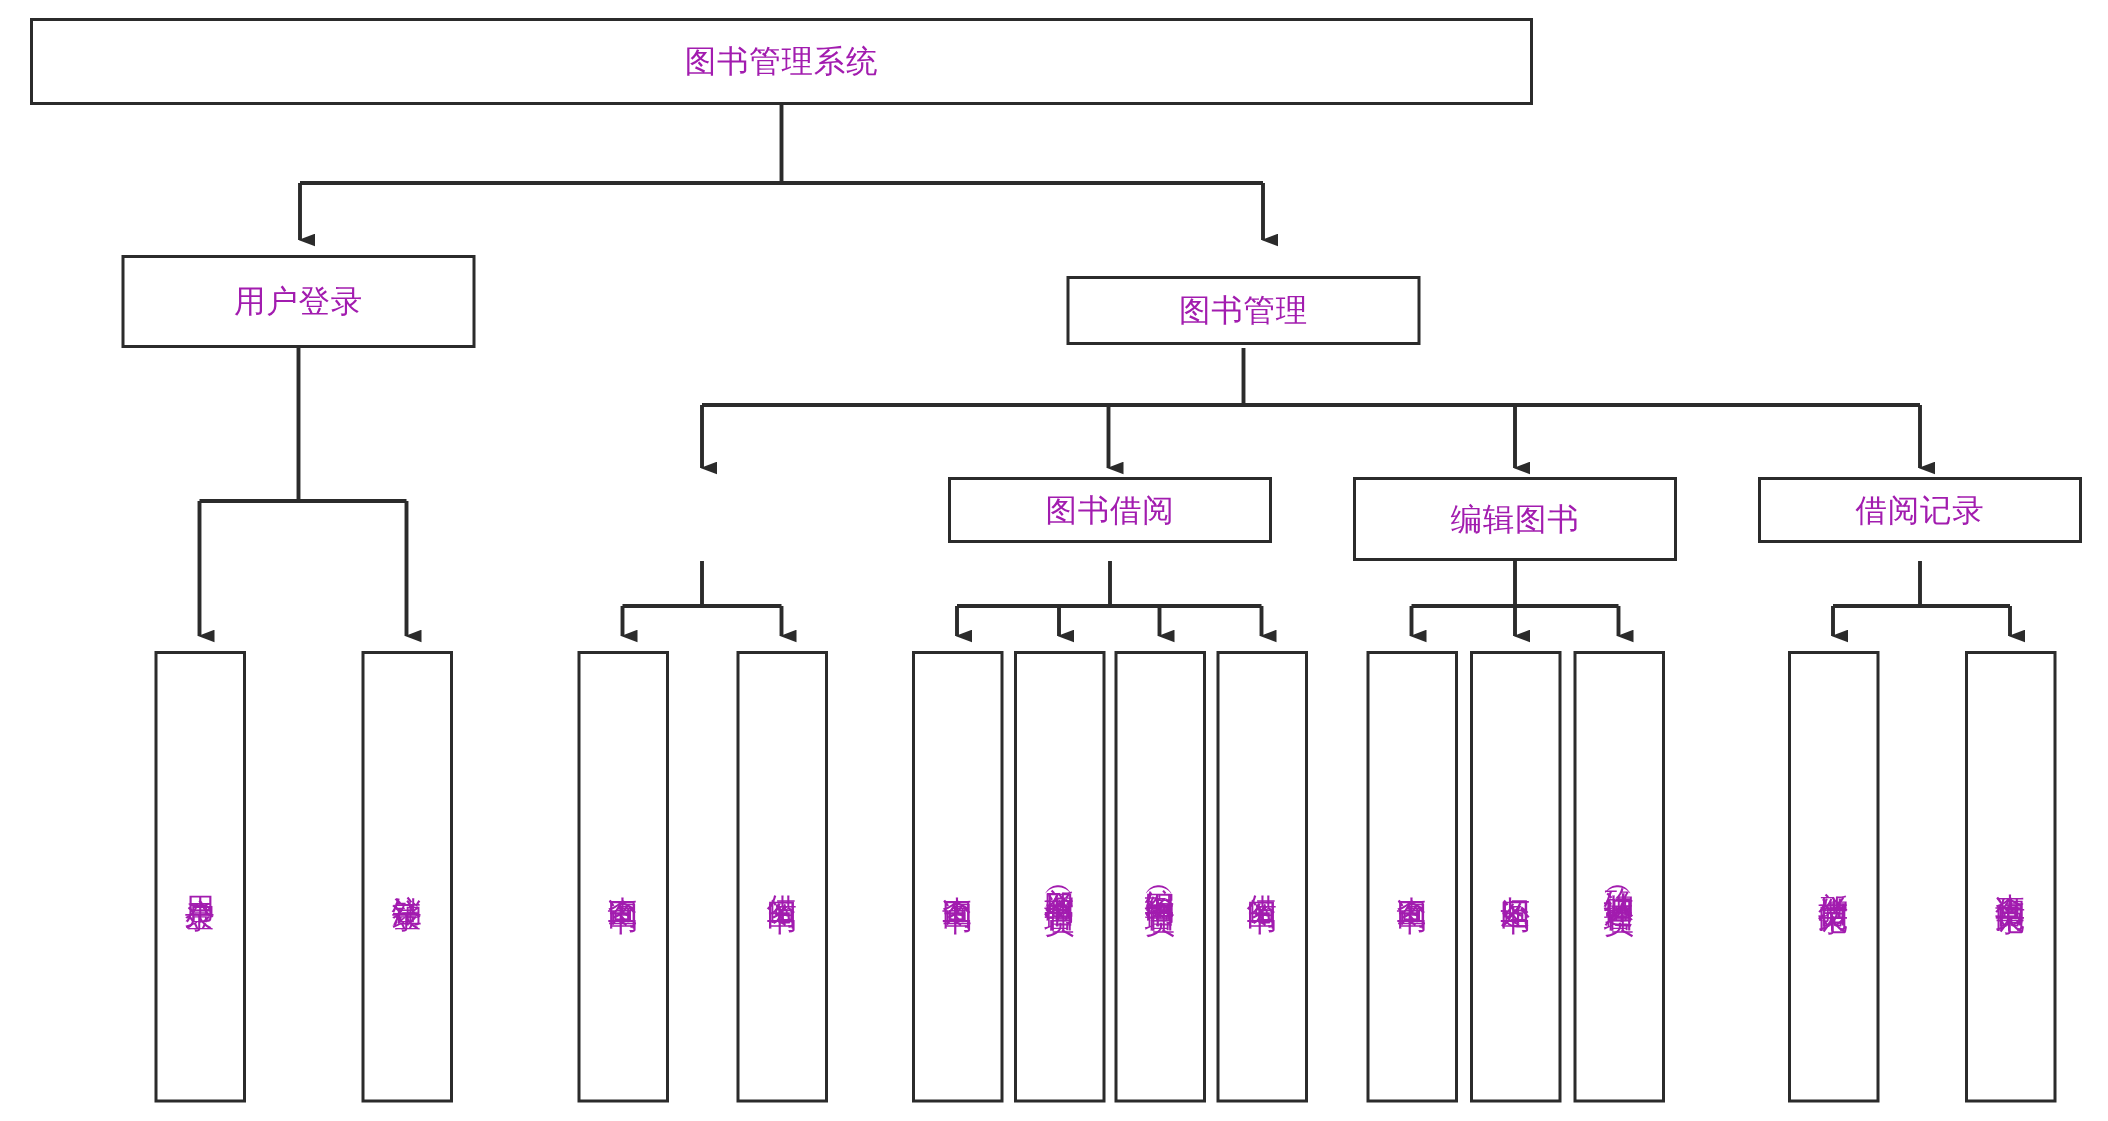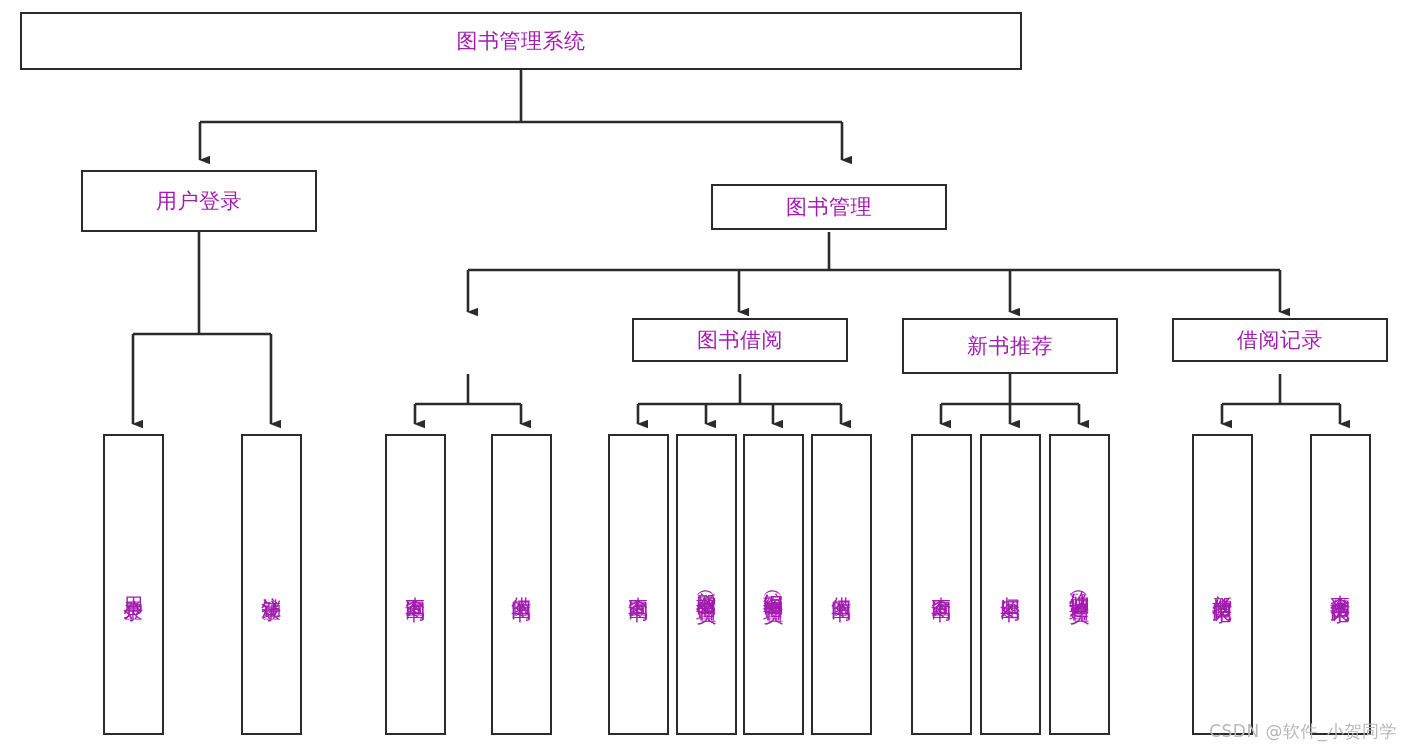--- a/index.html
+++ b/index.html
@@ -135,21 +135,21 @@
     <span class="label">用户登录</span>
   </div>
   <div class="node horiz" style="left:711px; top:184px; width:236px; height:46px;">
     <span class="label">图书管理</span>
   </div>
 
   <div class="node horiz" style="left:632px; top:318px; width:216px; height:44px;">
     <span class="label">图书借阅</span>
   </div>
   <div class="node horiz" style="left:902px; top:318px; width:216px; height:56px;">
-    <span class="label">新书推荐</span>
+    <span class="label">编辑图书</span>
   </div>
   <div class="node horiz" style="left:1172px; top:318px; width:216px; height:44px;">
     <span class="label">借阅记录</span>
   </div>
 
   <div class="node vert" style="left:103px; top:434px; width:61px; height:301px;">
     <span class="label">用户登录</span>
   </div>
   <div class="node vert" style="left:241px; top:434px; width:61px; height:301px;">
     <span class="label">注销登录</span>
@@ -185,15 +185,14 @@
     <span class="label">确认归还（管理员）</span>
   </div>
 
   <div class="node vert" style="left:1192px; top:434px; width:61px; height:301px;">
     <span class="label">新增借阅记录</span>
   </div>
   <div class="node vert" style="left:1310px; top:434px; width:61px; height:301px;">
     <span class="label">查询借阅记录</span>
   </div>
 
-  <div id="watermark">CSDN @软件_小贺同学</div>
 
 </div>
 
 </body></html>

